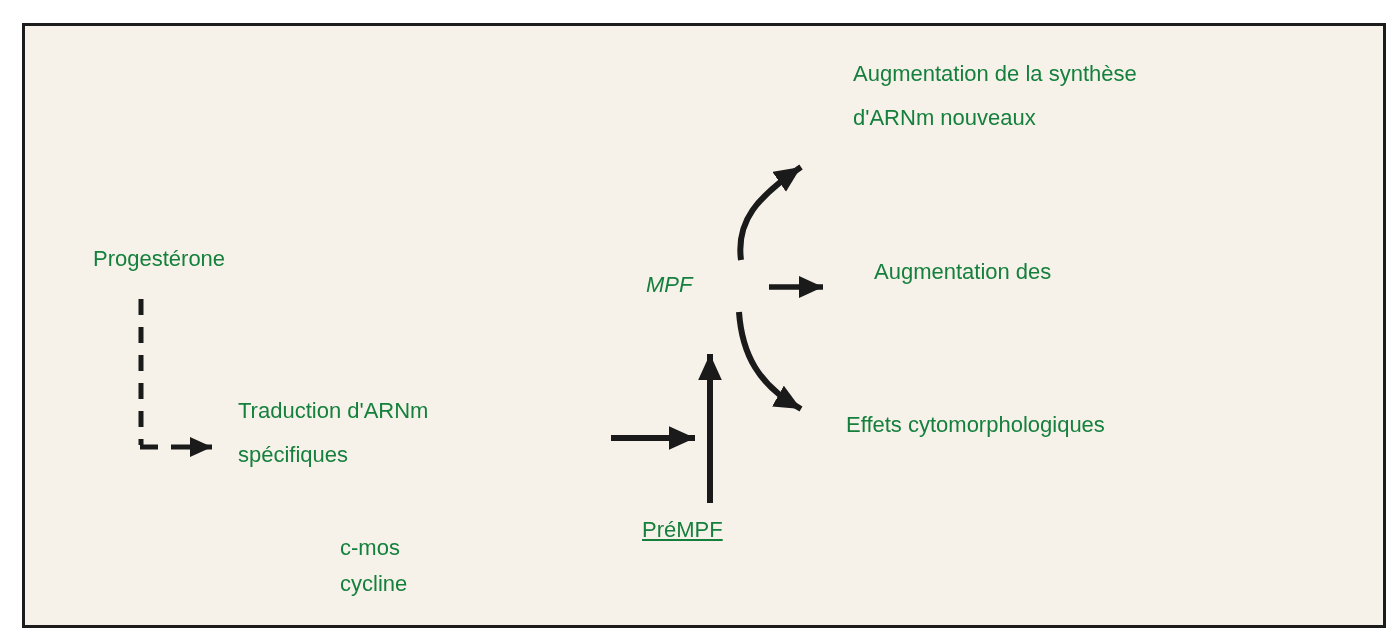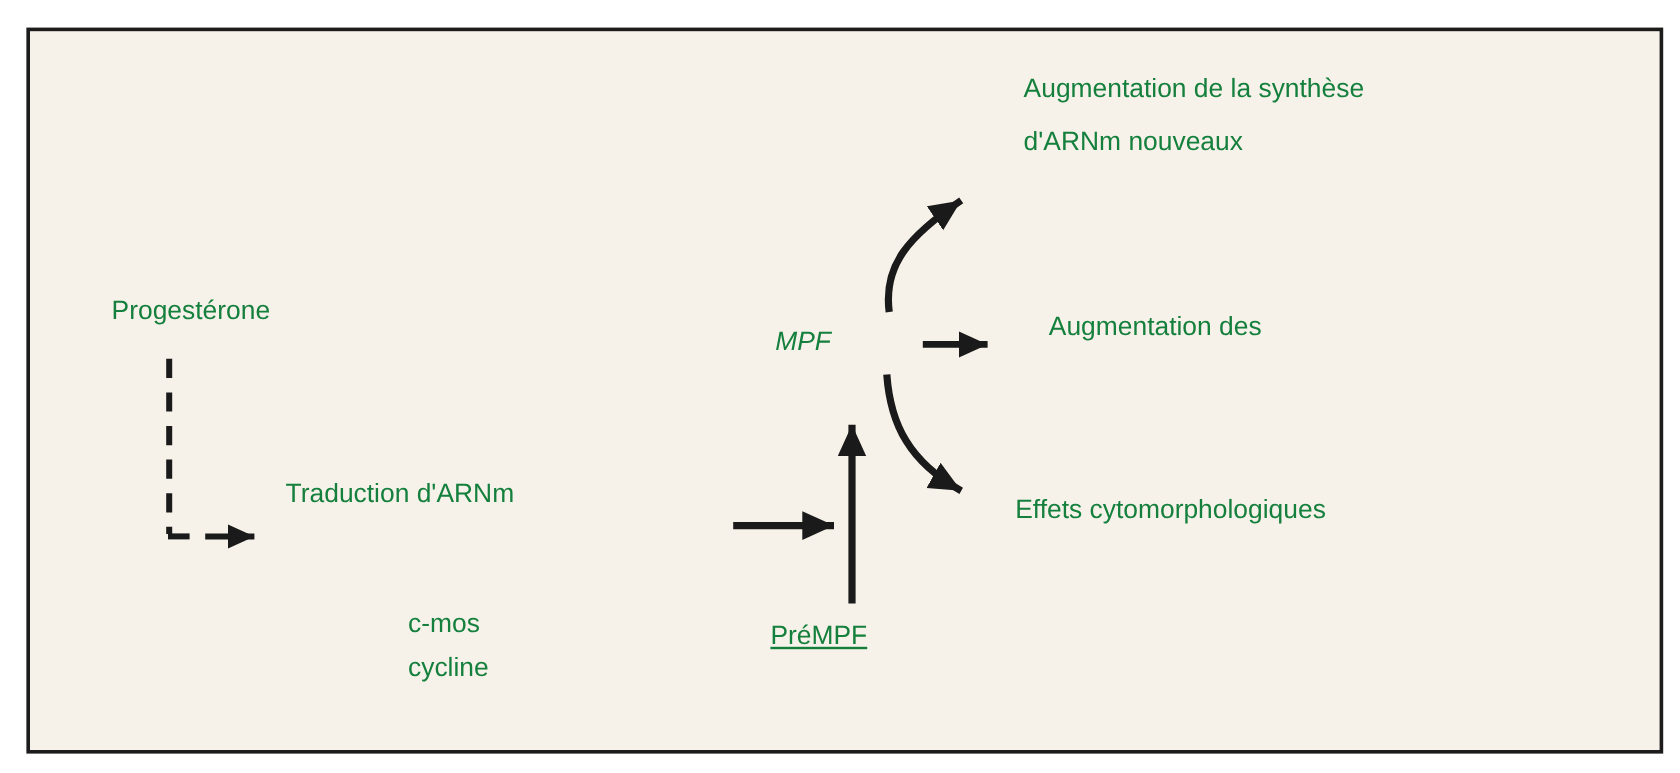--- a/index.html
+++ b/index.html
@@ -71,23 +71,24 @@
 
   <path d="M 741 260 C 736 221, 757 197, 801 167" stroke="#1a1a1a" stroke-width="6" fill="none" stroke-linecap="butt" marker-end="url(#ah)"></path>
 
   <path d="M 739 312 C 742 354, 758 385, 801 409" stroke="#1a1a1a" stroke-width="6" fill="none" stroke-linecap="butt" marker-end="url(#ah)"></path>
 </svg>
 
 <div class="node" style="left:49px; top:237px;margin-left:44px;">Progestérone</div>
 
 <div class="node center" style="left:238px; top:389px; width:280px;">
   <span>Traduction d'ARNm</span>
+  <span>spécifiques</span>
 </div>
 
-<div class="node center tight" style="left:340px; top:502px; width:145px;">
+<div class="node center tight" style="left:340px; top:530px; width:145px;">
   <span>c-mos</span>
   <span>cycline</span>
 </div>
 
 <div class="node" style="left:642px; top:508px;text-decoration:underline;">PréMPF</div>
 
 <div class="node" style="left:646px; top:263px;font-style:italic;">MPF</div>
 
 <div class="node" style="left:853px; top:52px;">
   <span>Augmentation de la synthèse</span>

